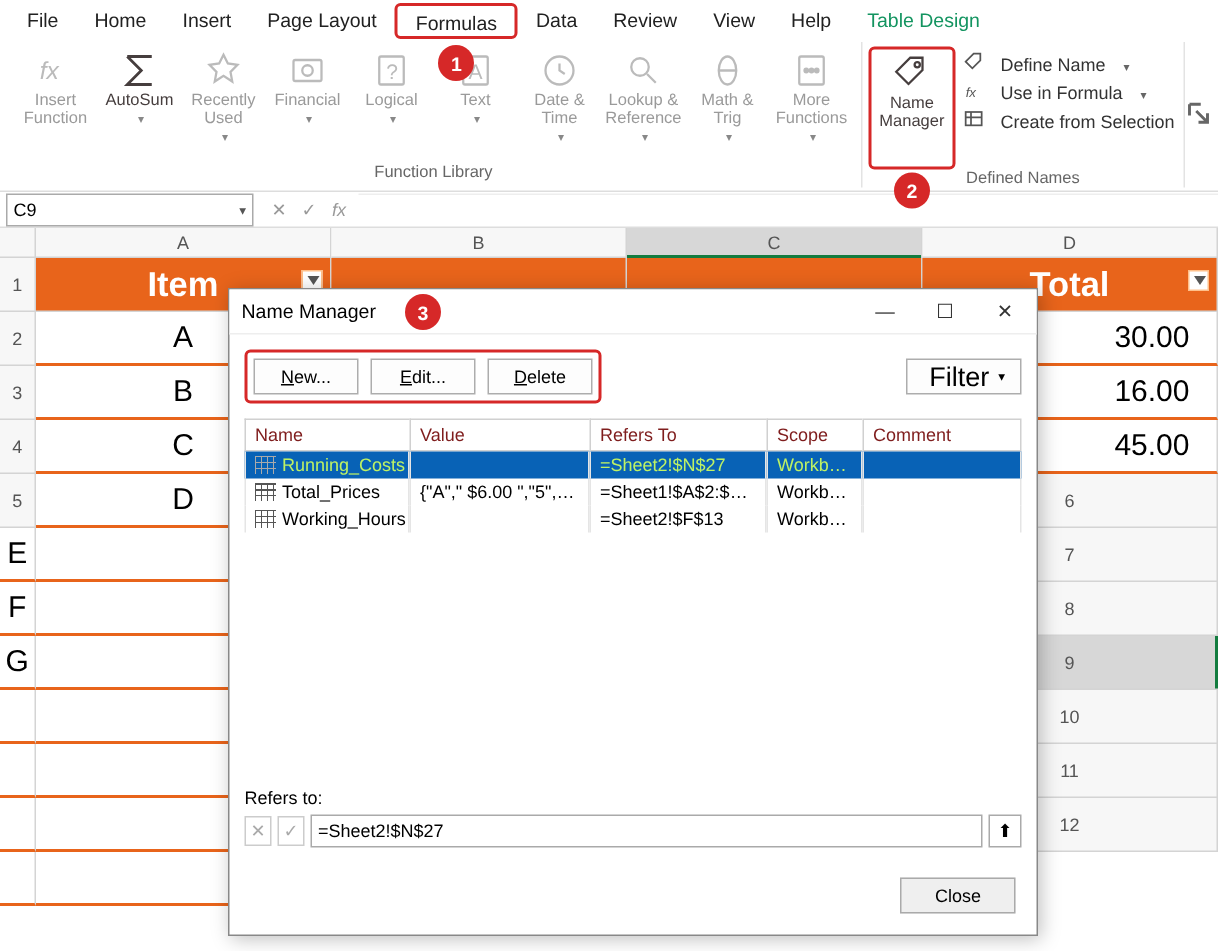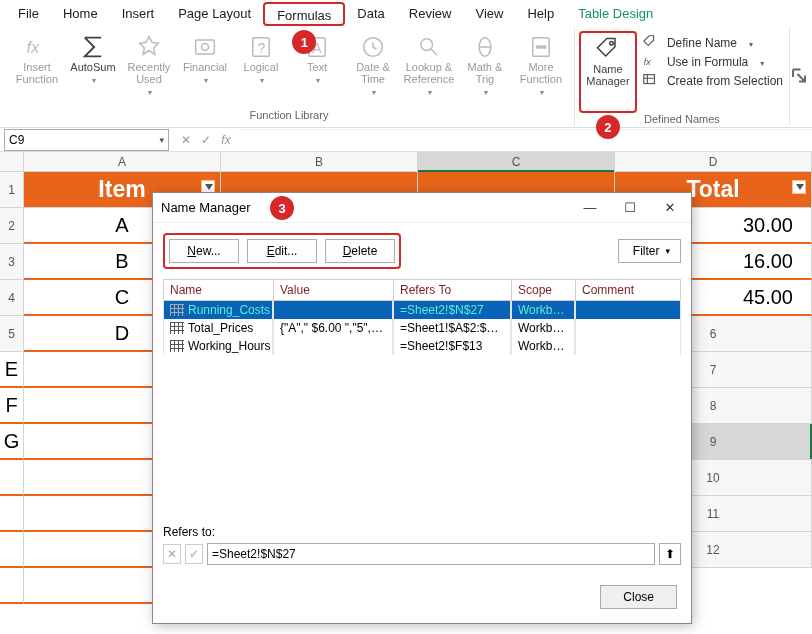--- a/index.html
+++ b/index.html
@@ -65,30 +65,30 @@
 .dlg-title { display:flex; align-items:center; height:30px; padding:0 8px; background:#fff; border-bottom:1px solid #eee; position:relative; }
 .dlg-title .t { font-size:13px; }
 .dlg-title .wbtns { margin-left:auto; display:flex; gap:14px; }
 .dlg-title .wbtns span { font-size:13px; width:26px; text-align:center; color:#333; font-family:"Segoe UI Symbol",sans-serif; }
 .dlg-title-badge { position:absolute; left:117px; top:3px; width:24px; height:24px; background:#d62828; border-radius:50%; color:#fff; display:flex; align-items:center; justify-content:center; font-weight:600; font-size:13px; }
 
 .dlg-top { display:flex; align-items:center; padding:10px 10px; gap:8px; }
 .dlg-top .btn { height:24px; border:1px solid #adadad; background:#fdfdfd; font-size:12px; padding:0 14px; display:inline-flex; align-items:center; justify-content:center; min-width:70px; }
 .dlg-top .btn .u { text-decoration:underline; }
 .dlg-top .outline { border:2px solid #d62828; border-radius:4px; padding:4px; display:flex; gap:8px; }
-.dlg-top .filterbtn { margin-left:auto; height:24px; border:1px solid #adadad; background:#fdfdfd; font-size:12px; padding:0 10px 0 14px; display:flex; align-items:center; gap:6px; }
+.dlg-top .filterbtn { margin-left:auto; height:24px; border:1px solid #adadad; background:#fdfdfd; font-size:18px; padding:0 10px 0 14px; display:flex; align-items:center; gap:6px; }
 .dlg-top .filterbtn::after { content:"▾"; font-size:9px; }
 
 .dlg-hdr { display:grid; grid-template-columns:110px 120px 118px 64px 1fr; padding:0 10px; }
 .dlg-hdr > div { border:1px solid #d0d0d0; border-right:none; padding:3px 6px; background:#fff; font-size:12px; color:#7f1d1d; }
 .dlg-hdr > div:last-child { border-right:1px solid #d0d0d0; }
 .dlg-rows { padding:0 10px; flex:1 1 auto; }
 .dlg-row { display:grid; grid-template-columns:110px 120px 118px 64px 1fr; font-size:12px; }
 .dlg-row > div { padding:2px 6px; overflow:hidden; white-space:nowrap; text-overflow:ellipsis; border-left:1px solid #e5e5e5; border-right:1px solid #e5e5e5; }
-.dlg-row.selected { background:#0862b6; color:#5eead4; }
+.dlg-row.selected { background:#0862b6; color:#bef264; }
 .dlg-row .nmcell { display:flex; align-items:center; gap:4px; }
 .gridicn { width:14px; height:12px; background:
  repeating-linear-gradient(#555,#555 1px,transparent 1px,transparent 4px),
  repeating-linear-gradient(90deg,#555,#555 1px,transparent 1px,transparent 4px);
  background-size:100% 100%; flex:none; }
 .dlg-row.selected .gridicn { filter:brightness(2); }
 
 .dlg-bottom { padding:6px 10px 10px 10px; }
 .refers-lbl { font-size:12px; margin-bottom:4px; display:block; }
 .refers-row { display:flex; gap:4px; align-items:center; }
@@ -212,21 +212,21 @@
       </div>
       <div class="bigbtn">
         <span class="icn">
             <svg viewBox="0 0 24 24">
               <rect x="5" y="4" width="14" height="16" rx="1"></rect>
               <circle cx="9" cy="12" r="1" fill="currentColor"></circle>
               <circle cx="12" cy="12" r="1" fill="currentColor"></circle>
               <circle cx="15" cy="12" r="1" fill="currentColor"></circle>
             </svg>
           </span>
-        <span>More Function</span>
+        <span>More Functions</span>
         <span class="arrow"></span>
       </div>
     </div>
     <div class="caption">Function Library</div>
   </div>
 
   <div class="rgroup">
     <div class="rbuttons">
       <div class="bigbtn-wrap active-outline" style="position:relative;">
         <div class="bigbtn dark">

